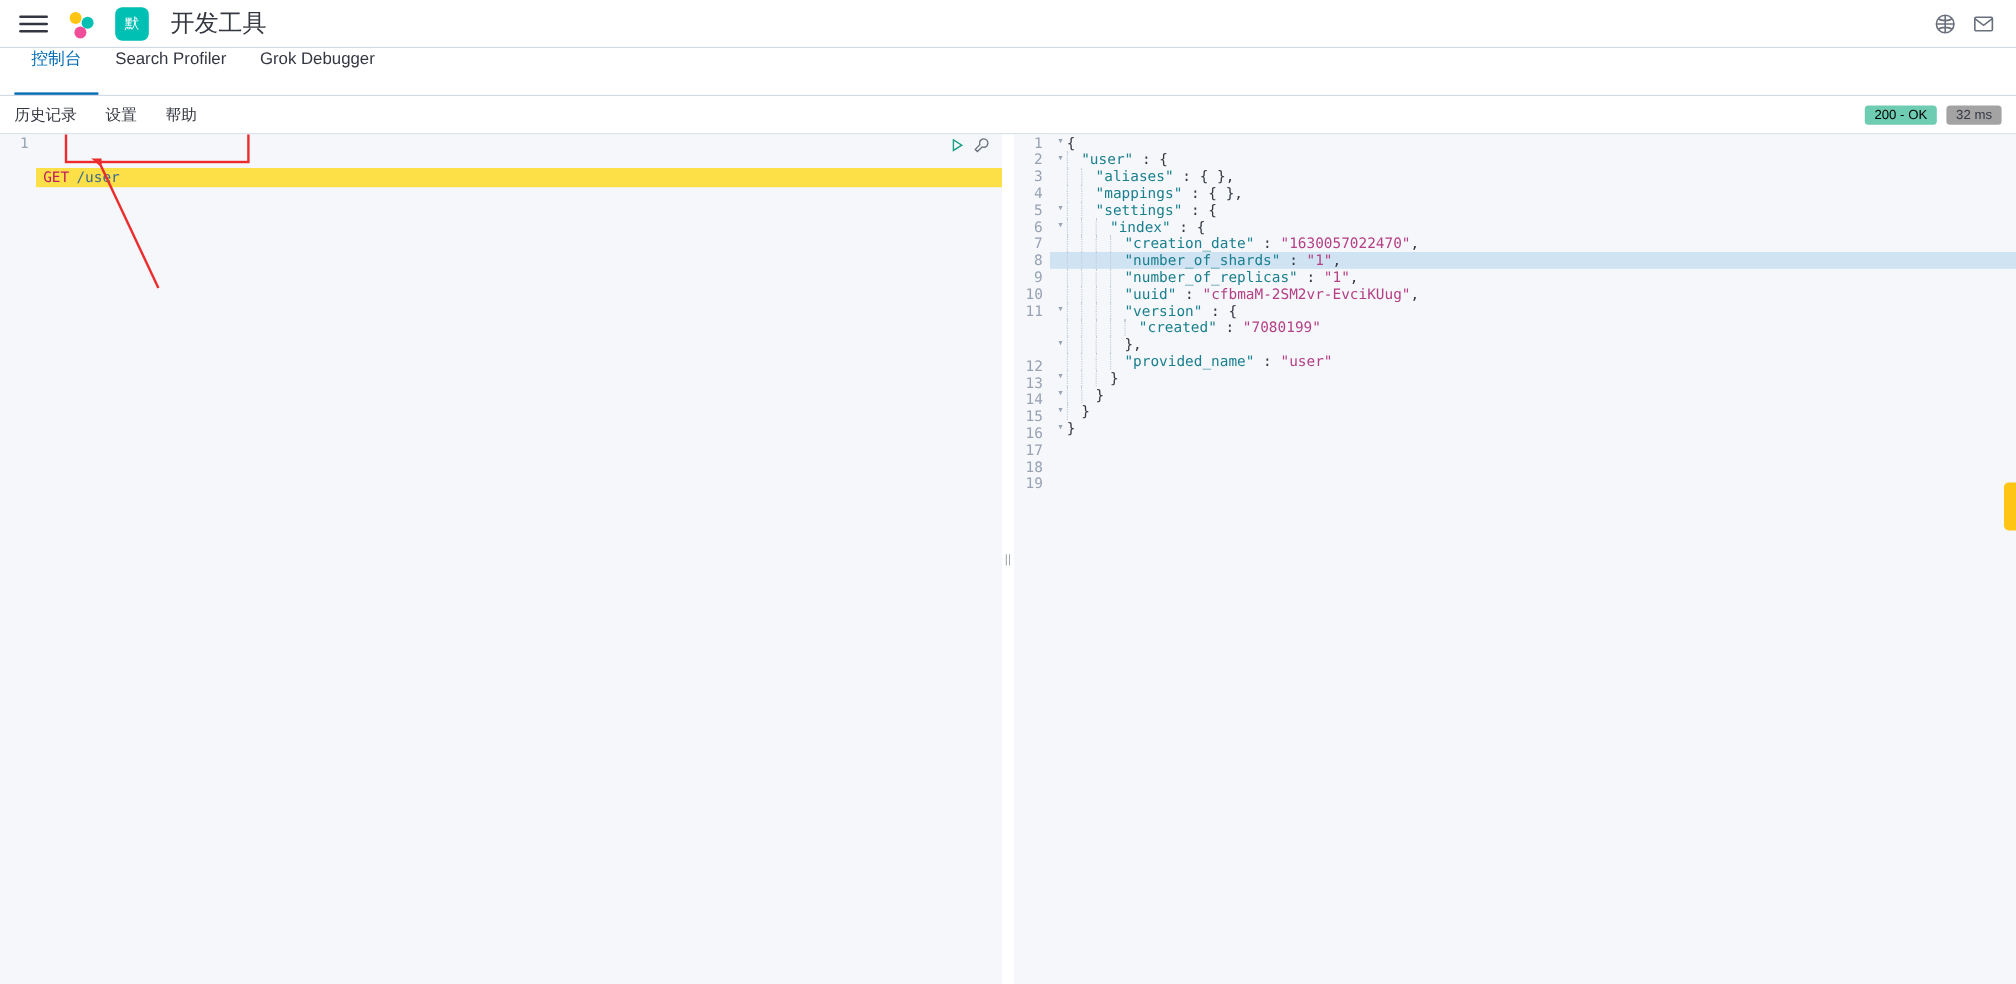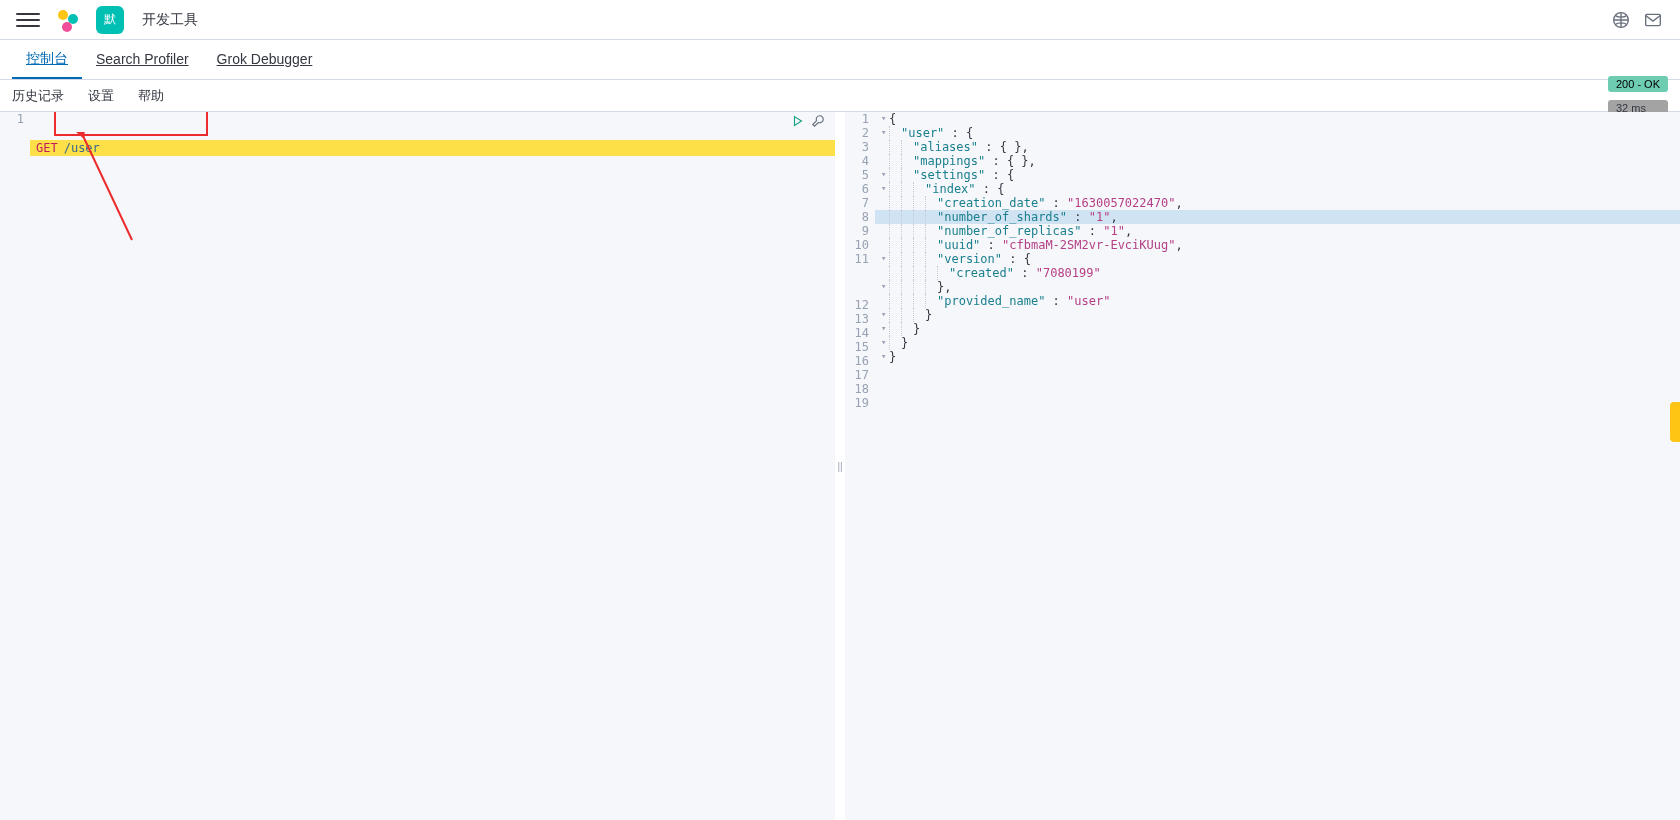--- a/index.html
+++ b/index.html
@@ -9,34 +9,34 @@
 .header { height: 40px; border-bottom: 1px solid #d3dae6; display: flex; align-items: center; padding: 0 8px; justify-content: space-between; }
 .header-left { display: flex; align-items: center; gap: 0; }
 .header-right { display: flex; align-items: center; gap: 14px; padding-right: 10px; }
 .hamburger { width: 24px; height: 24px; display: flex; flex-direction: column; justify-content: center; gap: 4px; margin: 0 8px; cursor: pointer; }
 .hamburger span { height: 2px; background: #343741; border-radius: 1px; }
 .logo { width: 24px; height: 24px; margin: 0 8px; position: relative; }
 .logo-dot1 { position:absolute; width:10px; height:10px; border-radius:50%; background:#fec514; left:2px; top:2px;}
 .logo-dot2 { position:absolute; width:10px; height:10px; border-radius:50%; background:#00bfb3; right:2px; top:6px;}
 .logo-dot3 { position:absolute; width:10px; height:10px; border-radius:50%; background:#f04e98; left:6px; bottom:0;}
 .space-badge { width: 28px; height: 28px; background: #00bfb3; border-radius: 6px; color: #fff; display: flex; align-items: center; justify-content: center; font-size: 12px; font-weight: 500; margin: 0 8px; }
-.breadcrumb { margin-left: 10px; color: #343741; font-size: 14px; }
+.breadcrumb { margin-left: 10px; color: #343741; font-size: 20px; }
 .icon-btn { width: 18px; height: 18px; cursor: pointer; color: #69707d; }
 
 
 .tabs { height: 40px; border-bottom: 1px solid #d3dae6; display: flex; align-items: stretch; padding: 0 12px; }
-.tab { padding: 0 14px; display: flex; align-items: center; gap: 6px; cursor: pointer; font-size: 14px; color: #343741; border-bottom: 2px solid transparent; text-decoration: underline; }
+.tab { padding: 0 14px; display: flex; gap: 6px; cursor: pointer; font-size: 14px; color: #343741; border-bottom: 2px solid transparent; }
 .tab.active { color: #006bb4; border-bottom-color: #006bb4; }
 .beta-badge { font-size: 10px; border: 1px solid #98a2b3; border-radius: 10px; padding: 1px 8px; color: #69707d; }
 
 
 .menubar { height: 32px; border-bottom: 1px solid #d3dae6; display: flex; align-items: center; justify-content: space-between; padding: 0 12px; background: #fff; }
 .menubar-left { display: flex; gap: 24px; }
 .menu-item { font-size: 13px; color: #343741; cursor: pointer; }
-.menubar-right { display: flex; gap: 8px; flex-direction: column; }
+.menubar-right { display: flex; gap: 8px; }
 .status-badge { background: #6dccb1; color: #000; font-size: 11px; padding: 2px 8px; border-radius: 3px; }
 .time-badge { background: #a3a3a3; color: #343741; font-size: 11px; padding: 2px 8px; border-radius: 3px; }
 
 
 .main { display: flex; height: calc(100vh - 112px); position: relative; }
 .pane { flex: 1; background: #f5f7fa; position: relative; font-family: "SFMono-Regular", Consolas, Menlo, monospace; font-size: 12px; overflow: hidden; }
 .pane-left { border-right: none; }
 .splitter { width: 10px; display: flex; align-items: center; justify-content: center; cursor: col-resize; color: #98a2b3; font-size: 10px; background:#fff;}
 .gutter { width: 30px; background: #f5f7fa; text-align: right; color: #98a2b3; padding-right: 6px; user-select: none; font-size: 12px; line-height: 14px; float: left; }
 .code-area { margin-left: 30px; line-height: 14px; white-space: pre; position: relative; }

